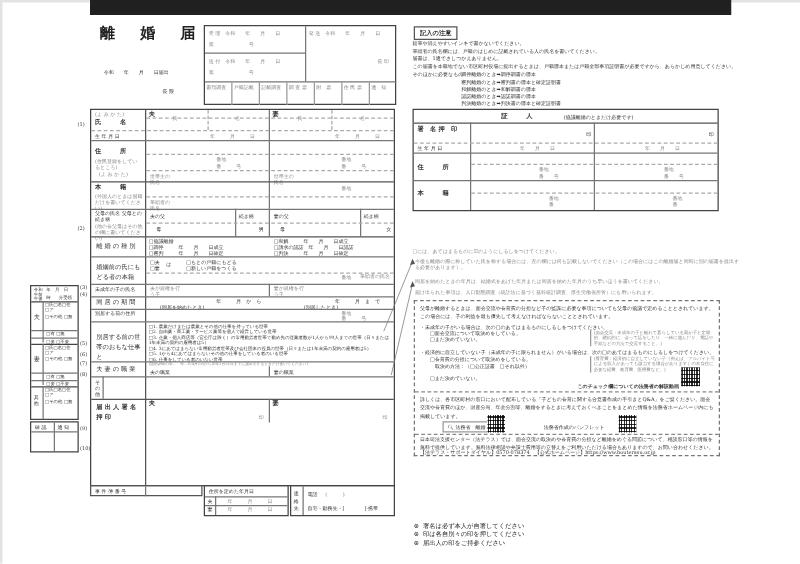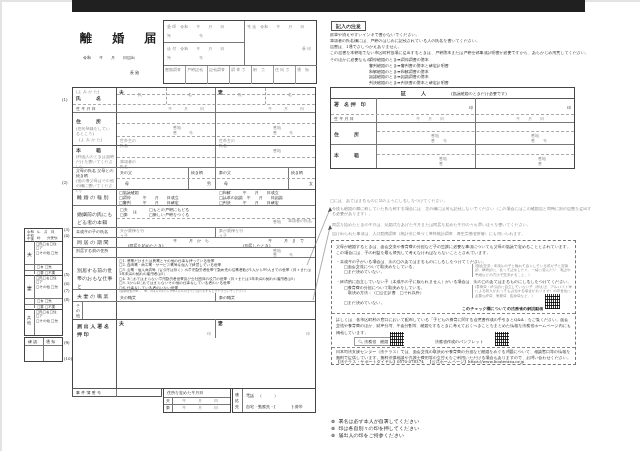--- a/index.html
+++ b/index.html
@@ -24,21 +24,21 @@
  repeating-linear-gradient(0deg,#333 0 1px,#fff 1px 3px);background-blend-mode:multiply}
 .notice-label{position:absolute;border:1px solid #555;font-size:5px;padding:1px 4px;font-weight:bold}
 .bullet{font-size:5px;line-height:1.35;white-space:nowrap;color:#222}
 </style>
 </head>
 <body>
 
 <div class="frame"></div>
 <div class="topbar"></div>
 
-<div class="abs title" style="left:80px;top:30px">離 婚 届</div>
+<div class="abs title" style="left:80px;top:18px">離 婚 届</div>
 <div class="abs t" style="left:83px;top:55px">令和　　年　　月　　日届出</div>
 <div class="abs t" style="left:130px;top:70px">長 殿</div>
 
 <div class="bx" style="left:163px;top:20px;width:154px;height:64px">
   <div class="hl" style="left:0;top:21px;width:80px"></div>
   <div class="hl" style="left:0;top:44px;width:153px"></div>
   <div class="vl" style="left:80px;top:0;height:44px"></div>
   <div class="abs t gray" style="left:3px;top:3px">受 理　令和　　年　　月　　日</div>
   <div class="abs t gray" style="left:3px;top:12px">第　　　　　　　号</div>
   <div class="abs t gray" style="left:3px;top:25px">送 付　令和　　年　　月　　日</div>

